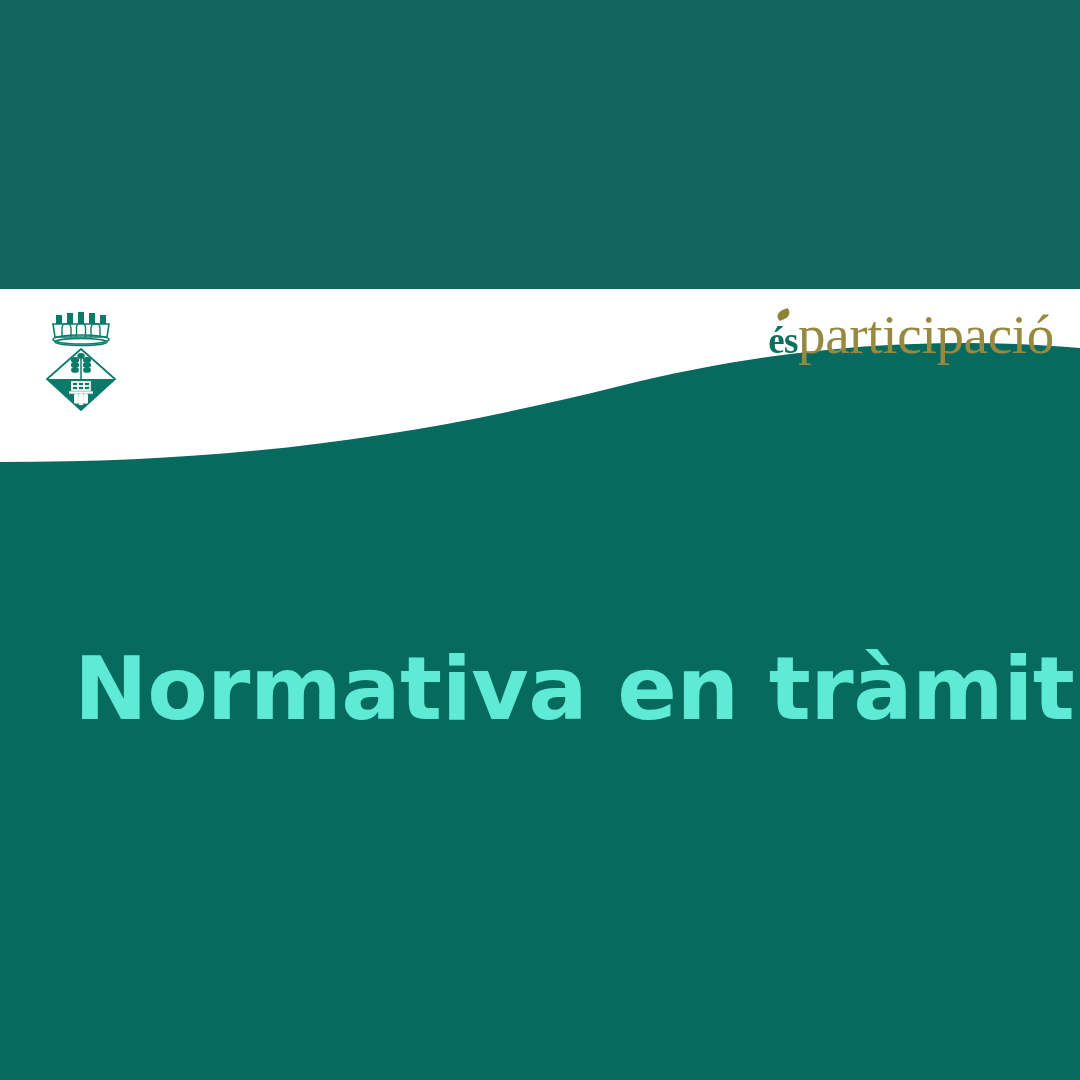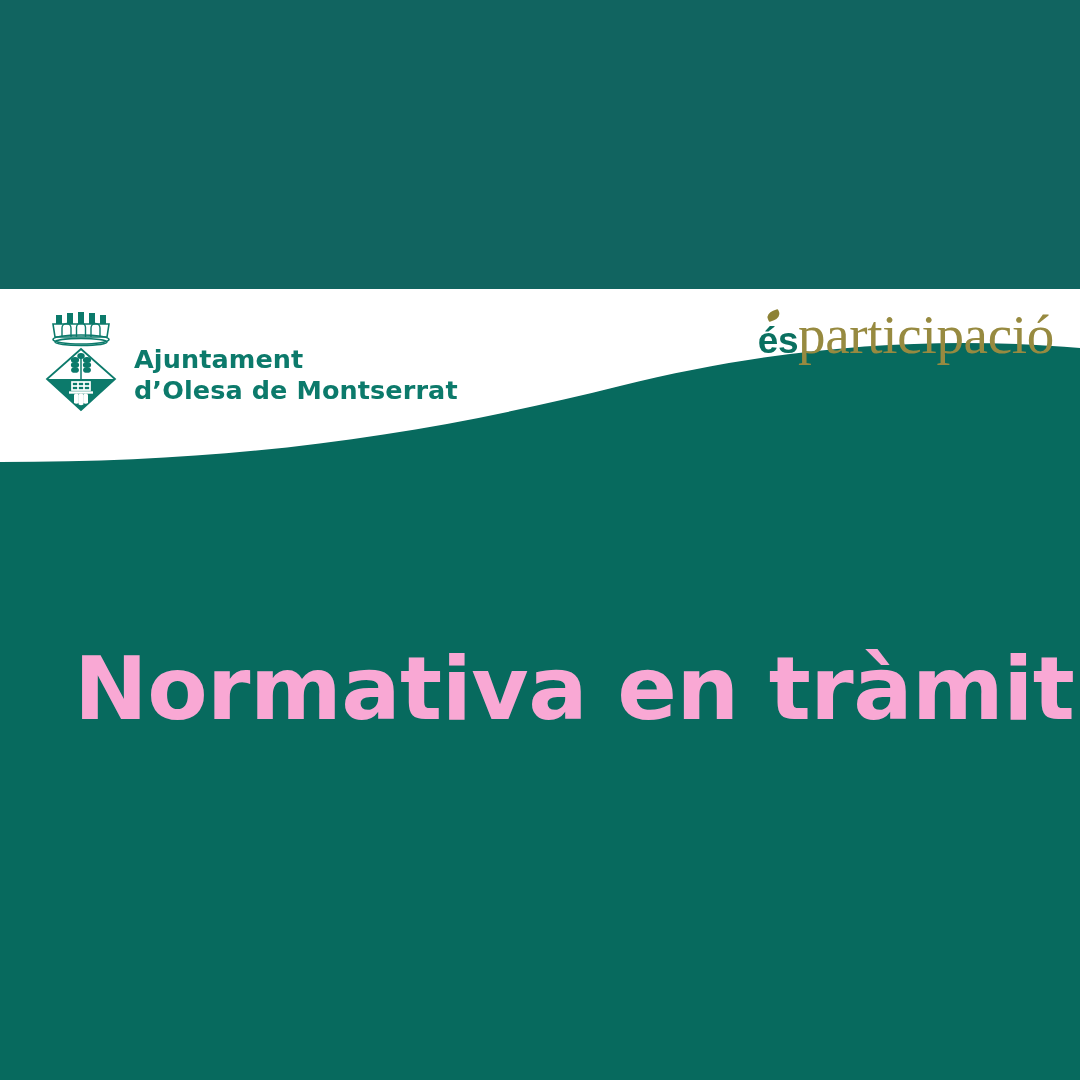--- a/index.html
+++ b/index.html
@@ -78,21 +78,21 @@
     position: absolute;
     right: 26px;
     top: 14px;
     display: flex;
     align-items: baseline;
     white-space: nowrap;
   }
   .esp-es {
     position: relative;
     color: #0A7060;
-    font-family: Liberation Sans, sans-serif;
+    font-family: Liberation Serif, serif;
     font-weight: 700;
     font-size: 37px;
     letter-spacing: -0.5px;
   }
   .esp-leaf {
     position: absolute;
     left: 9px;
     top: -9px;
     width: 13px;
     height: 9px;
@@ -107,21 +107,21 @@
     font-size: 55px;
     letter-spacing: -0.3px;
   }
 
   
   .title {
     position: absolute;
     left: 74px;
     top: 586px;
     width: 960px;
-    color: #f9a8d4;
+    color: #5eead4;
     font-family: "DejaVu Sans", sans-serif;
     font-weight: 700;
     font-size: 88px;
     line-height: 1.0;
     letter-spacing: -0.5px;
     white-space: nowrap;
   }
 </style>
 </head>
 <body>
@@ -187,24 +187,20 @@
           </g>
 
           <g fill="#FFFFFF">
             <path d="M30,84 q0,-1.5 2.4,-1.5 q2.4,0 2.4,1.5 L34.8,92 q-2.4,1.6 -4.8,0 Z"></path>
             <path d="M34.6,84 q0,-1.5 2.4,-1.5 q2.4,0 2.4,1.5 L39.4,93.5 q-2.4,1.6 -4.8,0 Z"></path>
             <path d="M39.2,84 q0,-1.5 2.4,-1.5 q2.4,0 2.4,1.5 L44,92 q-2.4,1.6 -4.8,0 Z"></path>
           </g>
         </g>
       </svg>
 
-      <div class="brand-text">
-        <span class="brand-line">Ajuntament</span>
-        <span class="brand-line">d’Olesa de Montserrat</span>
-      </div>
     </div>
 
     <div class="esp-logo">
       <span class="esp-es">
         <span class="esp-leaf"></span>
         <span>és</span>
       </span>
       <span class="esp-rest">participació</span>
     </div>
 

